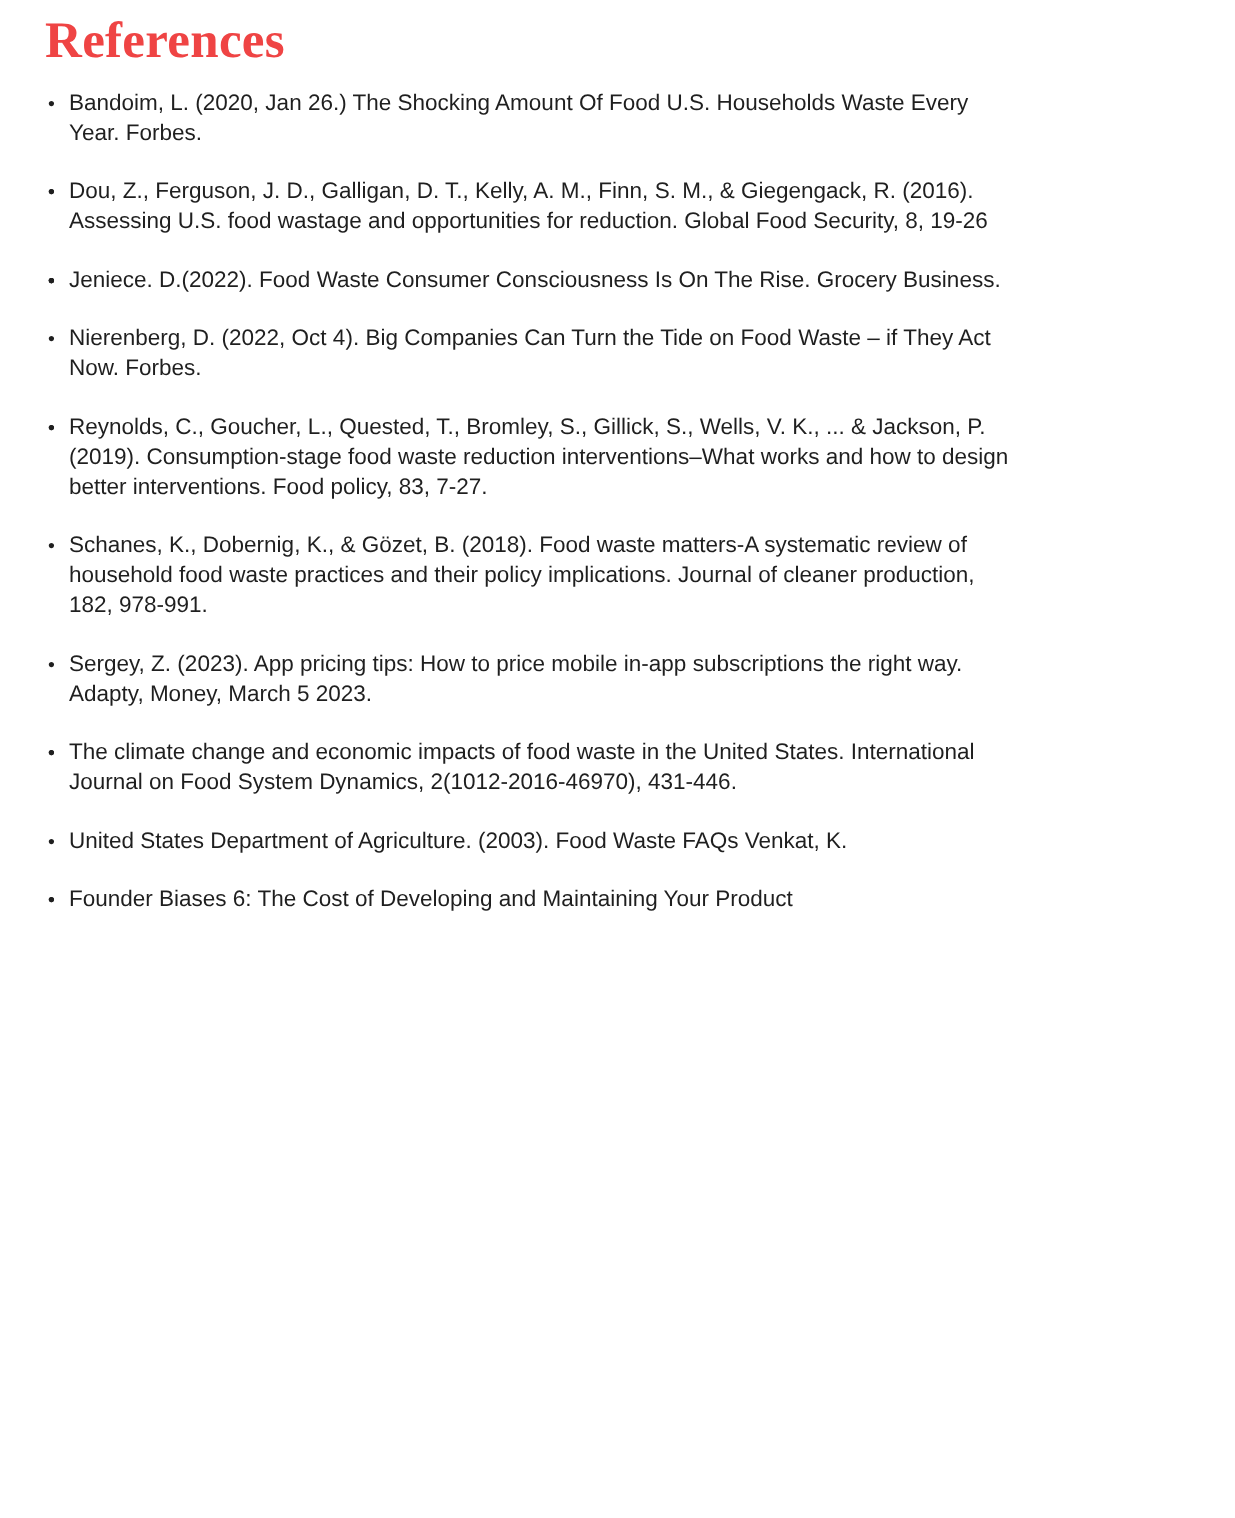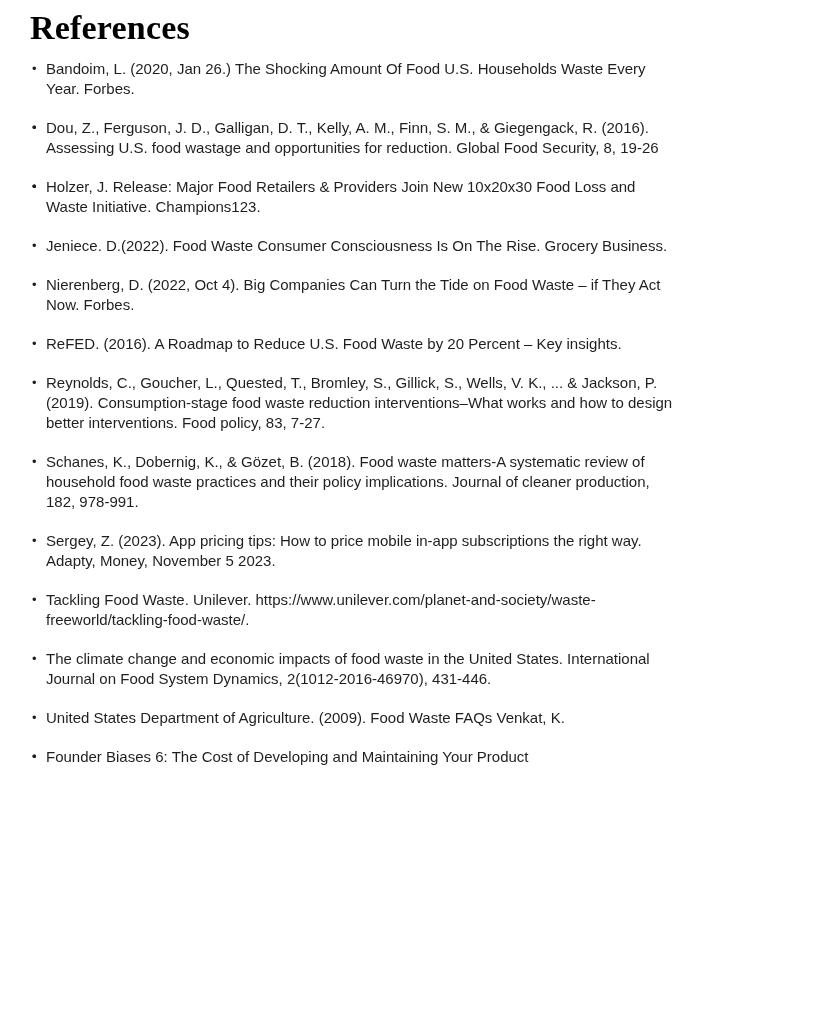--- a/index.html
+++ b/index.html
@@ -16,21 +16,21 @@
     width: 823px;
     min-height: 1012px;
     background: #ffffff;
     padding: 8px 0 20px 30px;
   }
   .page-title {
     font-family: "Liberation Serif", "DejaVu Serif", serif;
     font-weight: 700;
     font-size: 34px;
     line-height: 1.15;
-    color: #000000;
+    color: #ef4444;
     letter-spacing: 0.2px;
     margin-bottom: 12px;
   }
   .ref-list {
     list-style: none;
     width: 648px;
   }
   .ref-item {
     position: relative;
     padding-left: 16px;
@@ -75,66 +75,63 @@
   <li class="ref-item">
     <span class="bullet">•</span>
   </li>
 
   <li class="ref-item">
     <span class="bullet">•</span>
   </li>
 
   <li class="ref-item">
     <span class="bullet">•</span>
-    <span class="ref-text">Holzer, J. Release: Major Food Retailers &amp; Providers Join New 10x20x30 Food Loss and Waste Initiative. Champions123.</span>
   </li>
 
   <li class="ref-item">
     <span class="bullet">•</span>
     <span class="ref-text">Jeniece. D.(2022). Food Waste Consumer Consciousness Is On The Rise. Grocery Business.</span>
   </li>
 
   <li class="ref-item">
     <span class="bullet">•</span>
     <span class="ref-text">Nierenberg, D. (2022, Oct 4). Big Companies Can Turn the Tide on Food Waste – if They Act Now. Forbes.</span>
   </li>
 
   <li class="ref-item">
     <span class="bullet">•</span>
-    <span class="ref-text">ReFED. (2016). A Roadmap to Reduce U.S. Food Waste by 20 Percent – Key insights.</span>
   </li>
 
   <li class="ref-item">
     <span class="bullet">•</span>
     <span class="ref-text">Reynolds, C., Goucher, L., Quested, T., Bromley, S., Gillick, S., Wells, V. K., ... &amp; Jackson, P. (2019). Consumption-stage food waste reduction interventions–What works and how to design better interventions. Food policy, 83, 7-27.</span>
   </li>
 
   <li class="ref-item">
     <span class="bullet">•</span>
     <span class="ref-text">Schanes, K., Dobernig, K., &amp; Gözet, B. (2018). Food waste matters-A systematic review of household food waste practices and their policy implications. Journal of cleaner production, 182, 978-991.</span>
   </li>
 
   <li class="ref-item">
     <span class="bullet">•</span>
-    <span class="ref-text">Sergey, Z. (2023). App pricing tips: How to price mobile in-app subscriptions the right way. Adapty, Money, November 5 2023.</span>
+    <span class="ref-text">Sergey, Z. (2023). App pricing tips: How to price mobile in-app subscriptions the right way. Adapty, Money, March 5 2023.</span>
   </li>
 
   <li class="ref-item">
     <span class="bullet">•</span>
-    <span class="ref-text">Tackling Food Waste. Unilever. https://www.unilever.com/planet-and-society/waste-freeworld/tackling-food-waste/.</span>
   </li>
 
   <li class="ref-item">
     <span class="bullet">•</span>
     <span class="ref-text">The climate change and economic impacts of food waste in the United States. International Journal on Food System Dynamics, 2(1012-2016-46970), 431-446.</span>
   </li>
 
   <li class="ref-item">
     <span class="bullet">•</span>
-    <span class="ref-text">United States Department of Agriculture. (2009). Food Waste FAQs Venkat, K.</span>
+    <span class="ref-text">United States Department of Agriculture. (2003). Food Waste FAQs Venkat, K.</span>
   </li>
 
   <li class="ref-item">
     <span class="bullet">•</span>
   </li>
 
   <li class="ref-item">
     <span class="bullet">•</span>
     <span class="ref-text">Founder Biases 6: The Cost of Developing and Maintaining Your Product</span>
   </li>

